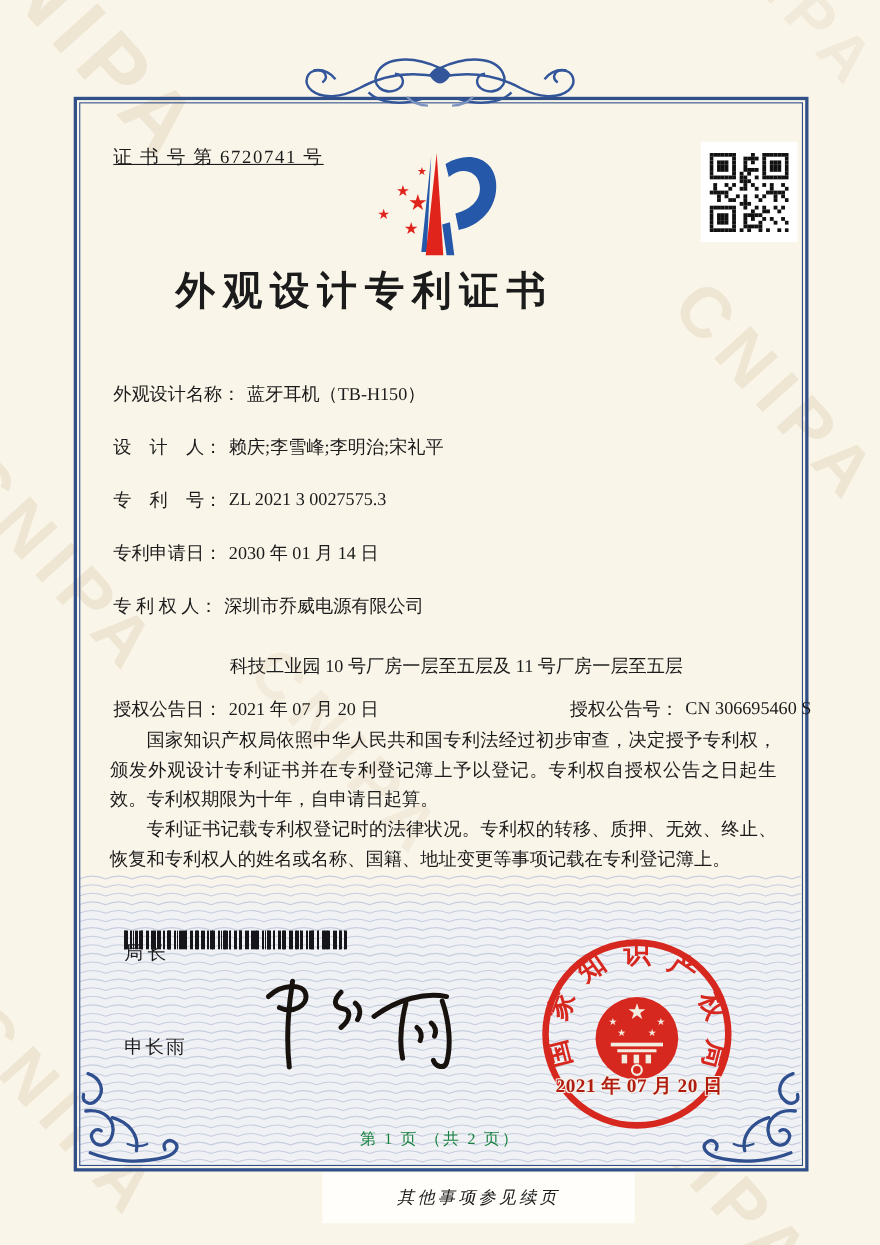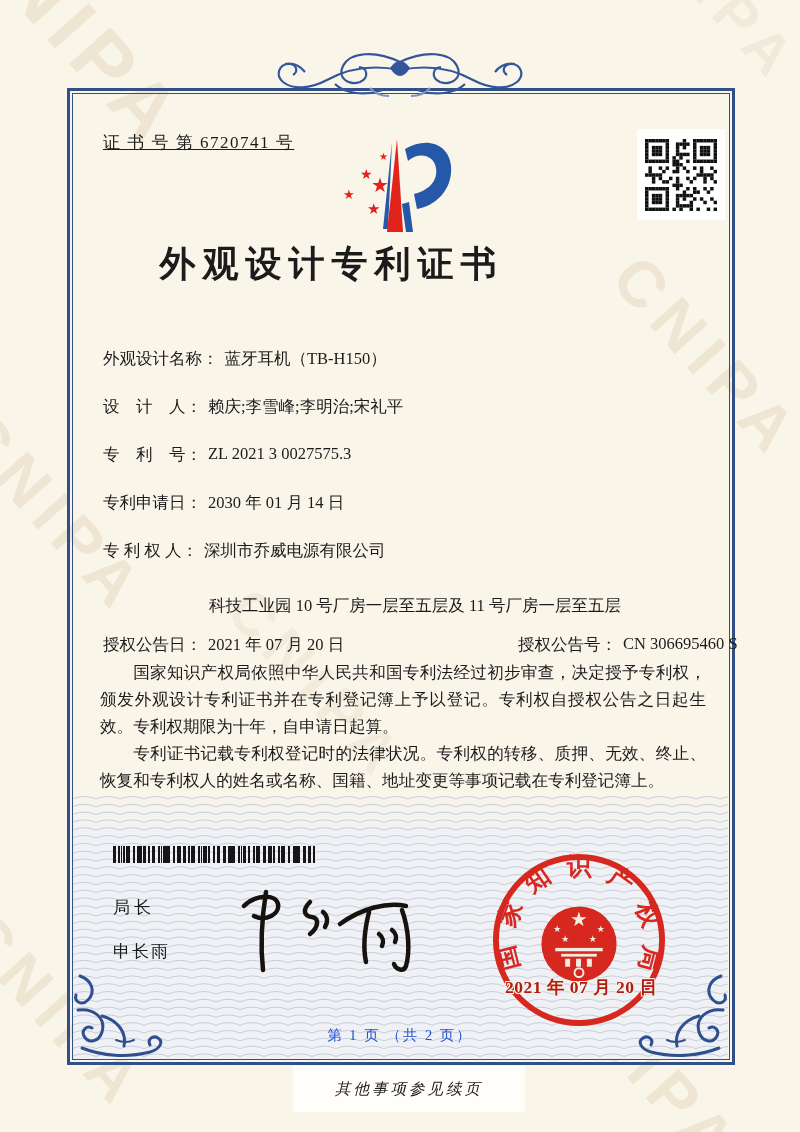--- a/index.html
+++ b/index.html
@@ -48,35 +48,35 @@
     font-size:16.6px; line-height:27px; text-align:justify;
   }
   .body-text p{ margin:0; text-indent:2em; }
   .barcode{
     position:absolute; left:113px; top:846px; width:205px; height:17px;
     background:
       repeating-linear-gradient(90deg,#15151a 0 2px,transparent 2px 5px),
       repeating-linear-gradient(90deg,#15151a 0 1px,transparent 1px 8px),
       repeating-linear-gradient(90deg,#15151a 0 3px,transparent 3px 13px);
   }
-  .sig-title{ position:absolute; left:113px; top:896px; font-size:17px; letter-spacing:4px; }
+  .sig-title{ position:absolute; left:113px; top:855px; font-size:17px; letter-spacing:4px; }
   .sig-name { position:absolute; left:113px; top:940px; font-size:17px; letter-spacing:2px; }
   .sig-script{ position:absolute; left:222px; top:882px; width:200px; height:100px; }
   .seal{ position:absolute; left:490px; top:851px; width:178px; height:178px; }
   .seal-date{
     position:absolute; left:505px; top:975px; font-size:17.5px; font-weight:bold;
     color:#b01d10; letter-spacing:0.5px; white-space:pre;
     text-shadow:1px 1px 0 #f5f2ea,-1px -1px 0 #f5f2ea,1px -1px 0 #f5f2ea,-1px 1px 0 #f5f2ea;
   }
   .page-info{
     position:absolute; left:0; width:800px; top:1026px; text-align:center;
-    font-size:14.5px; letter-spacing:2px; color:#1d4ed8;
+    font-size:14.5px; letter-spacing:2px; color:#15803d;
   }
   .note-box{
-    position:absolute; left:293px; top:1066px; width:232px; height:46px;
+    position:absolute; left:293px; top:1066px; width:284px; height:46px;
     background:#fffefa; display:flex; align-items:center; justify-content:center;
     font-size:15.5px; letter-spacing:3px; font-style:italic;
   }
   .ornament{ position:absolute; pointer-events:none; }
 </style>
 </head>
 <body>
 
 <div class="page">
 

